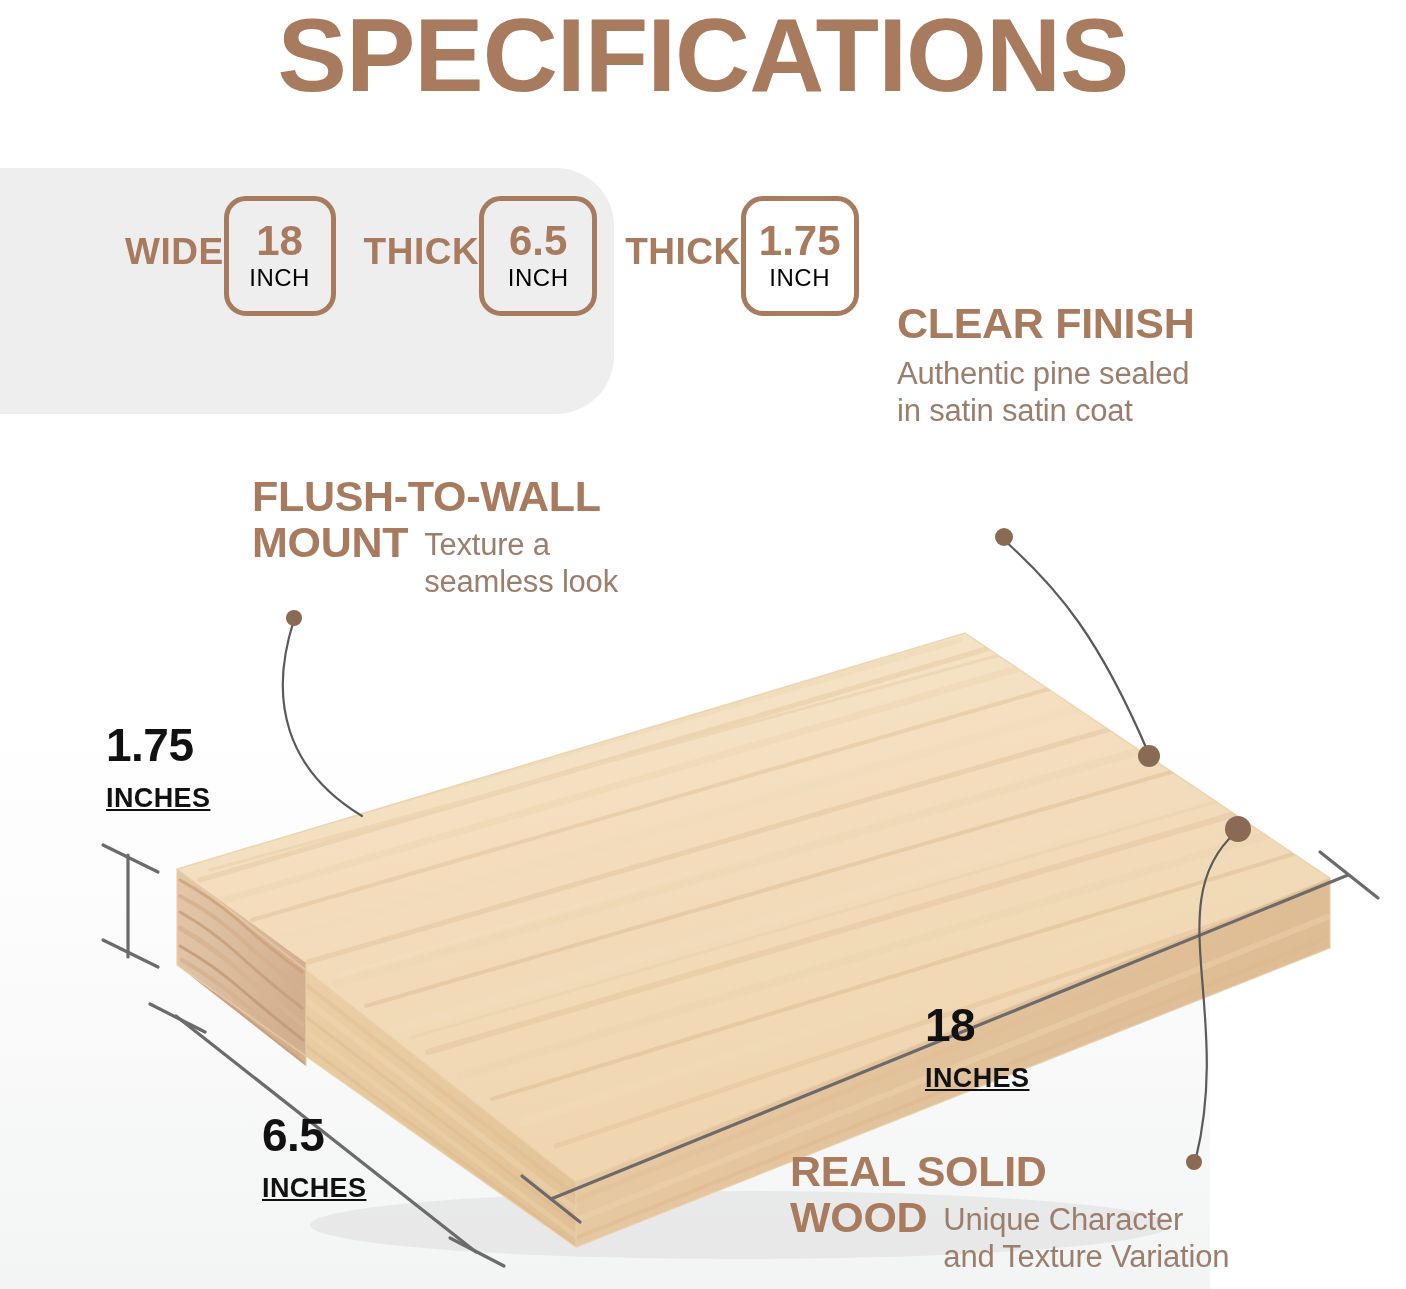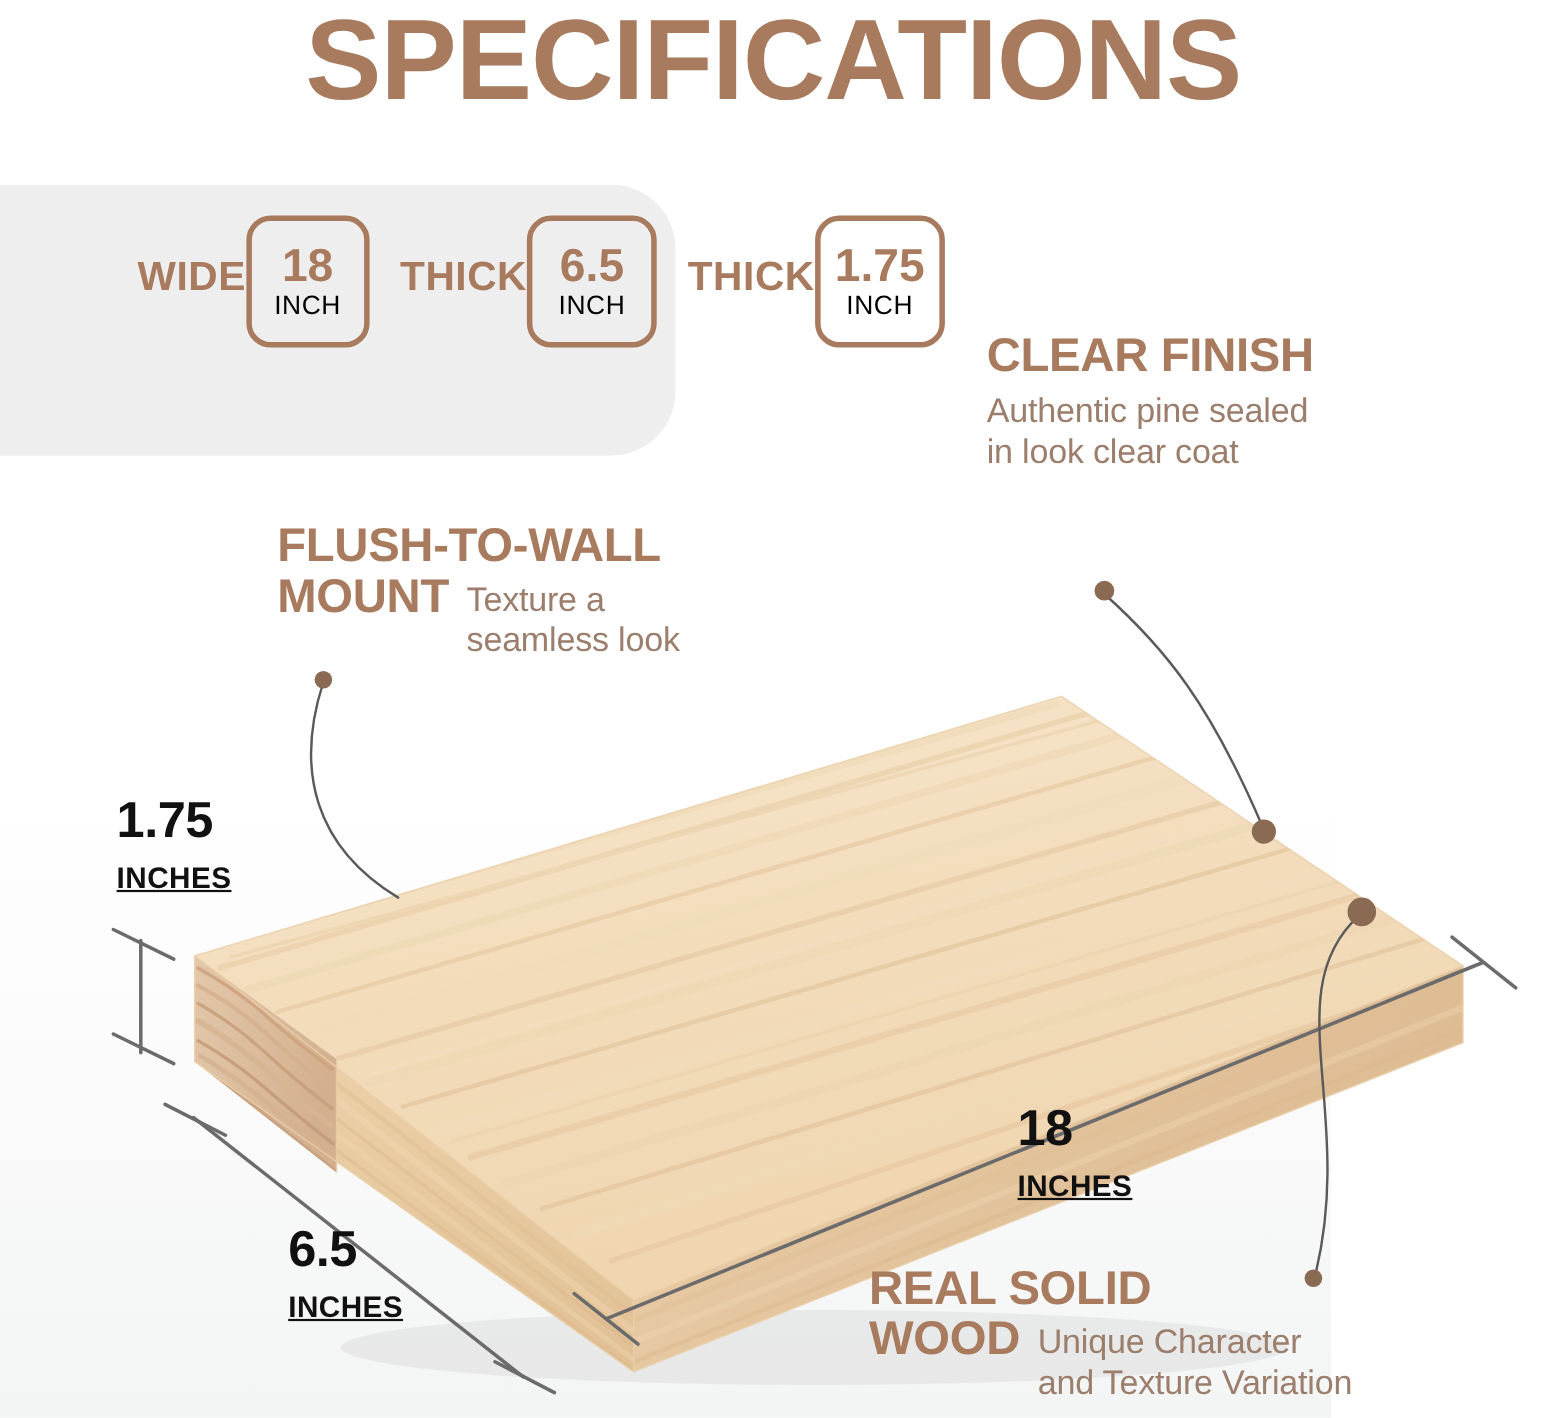--- a/index.html
+++ b/index.html
@@ -299,21 +299,21 @@
       <circle cx="1194" cy="1162" r="8"></circle>
     </g>
   </svg>
 
   <div class="callout" id="callout-pine">
     <div class="head">
       <div>CLEAR FINISH</div>
     </div>
     <div class="sub">
       <div>Authentic pine sealed</div>
-      <div>in look clear coat</div>
+      <div>in satin satin coat</div>
     </div>
   </div>
 
   <div class="callout" id="callout-flush">
     <div class="head">FLUSH-TO-WALL</div>
     <div class="inline-wrap">
       <div class="head">MOUNT</div>
       <div class="sub">
         <div>Texture a</div>
         <div>seamless look</div>

